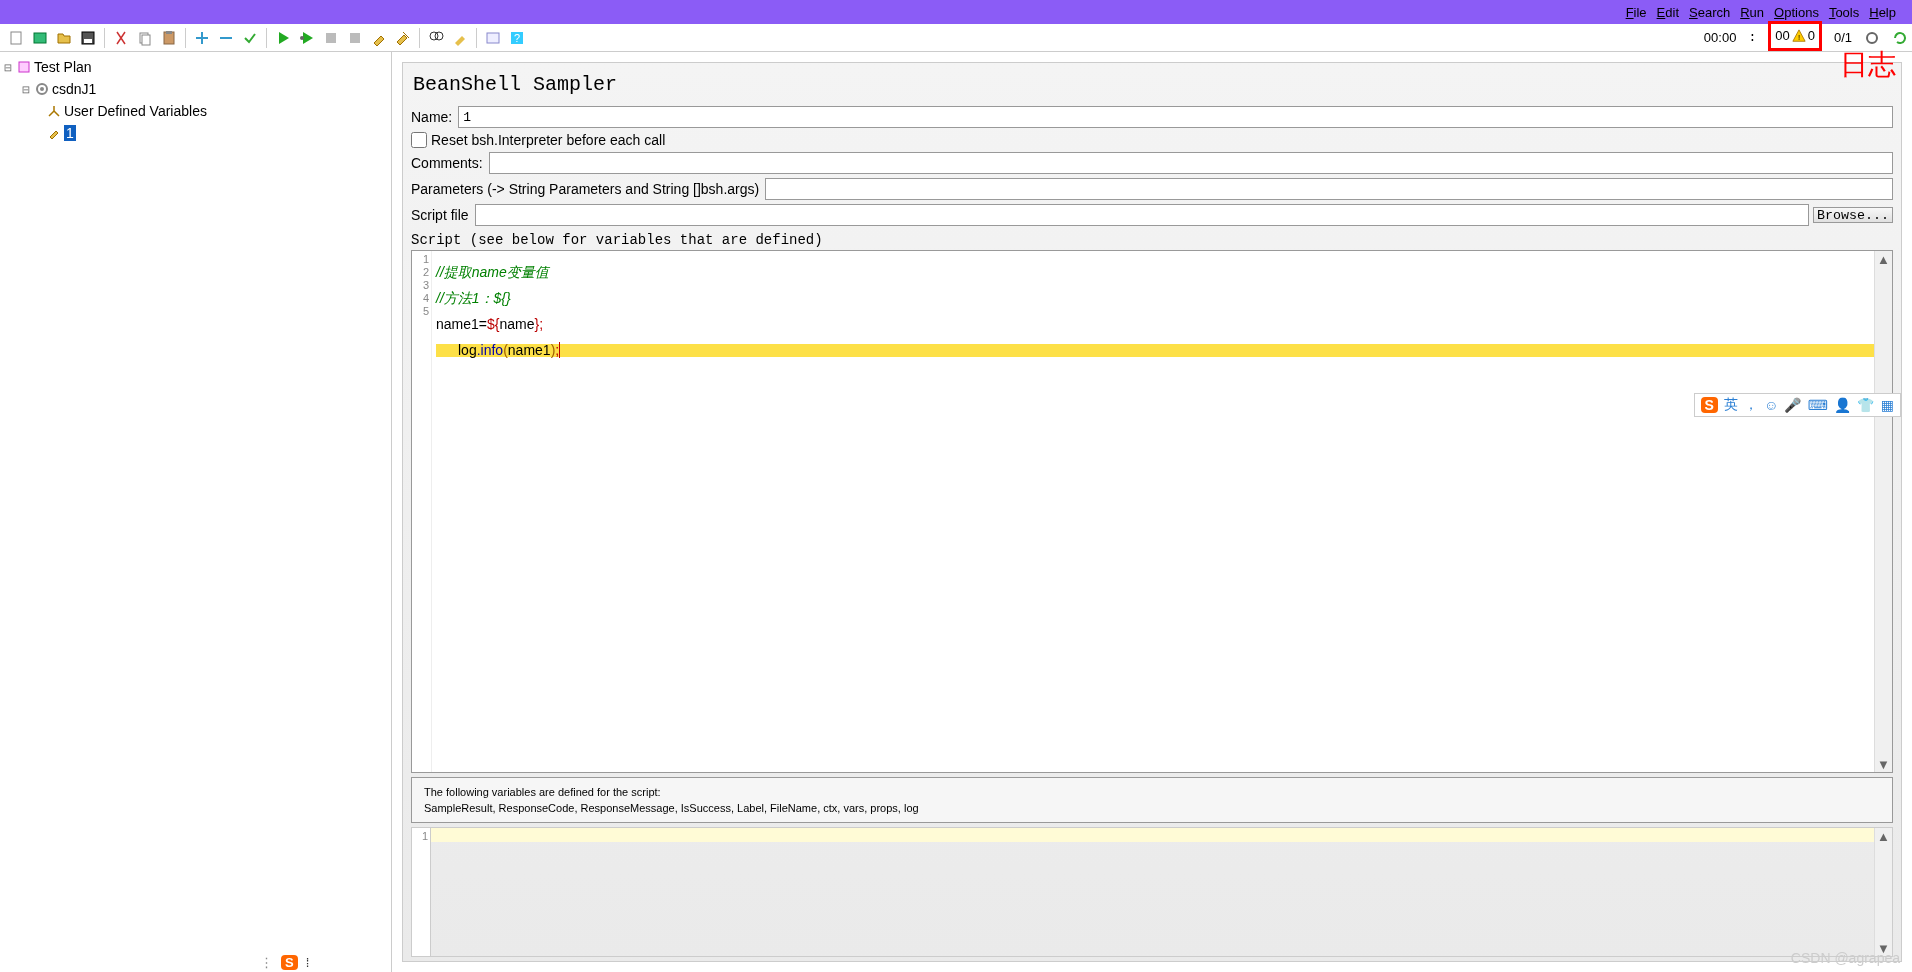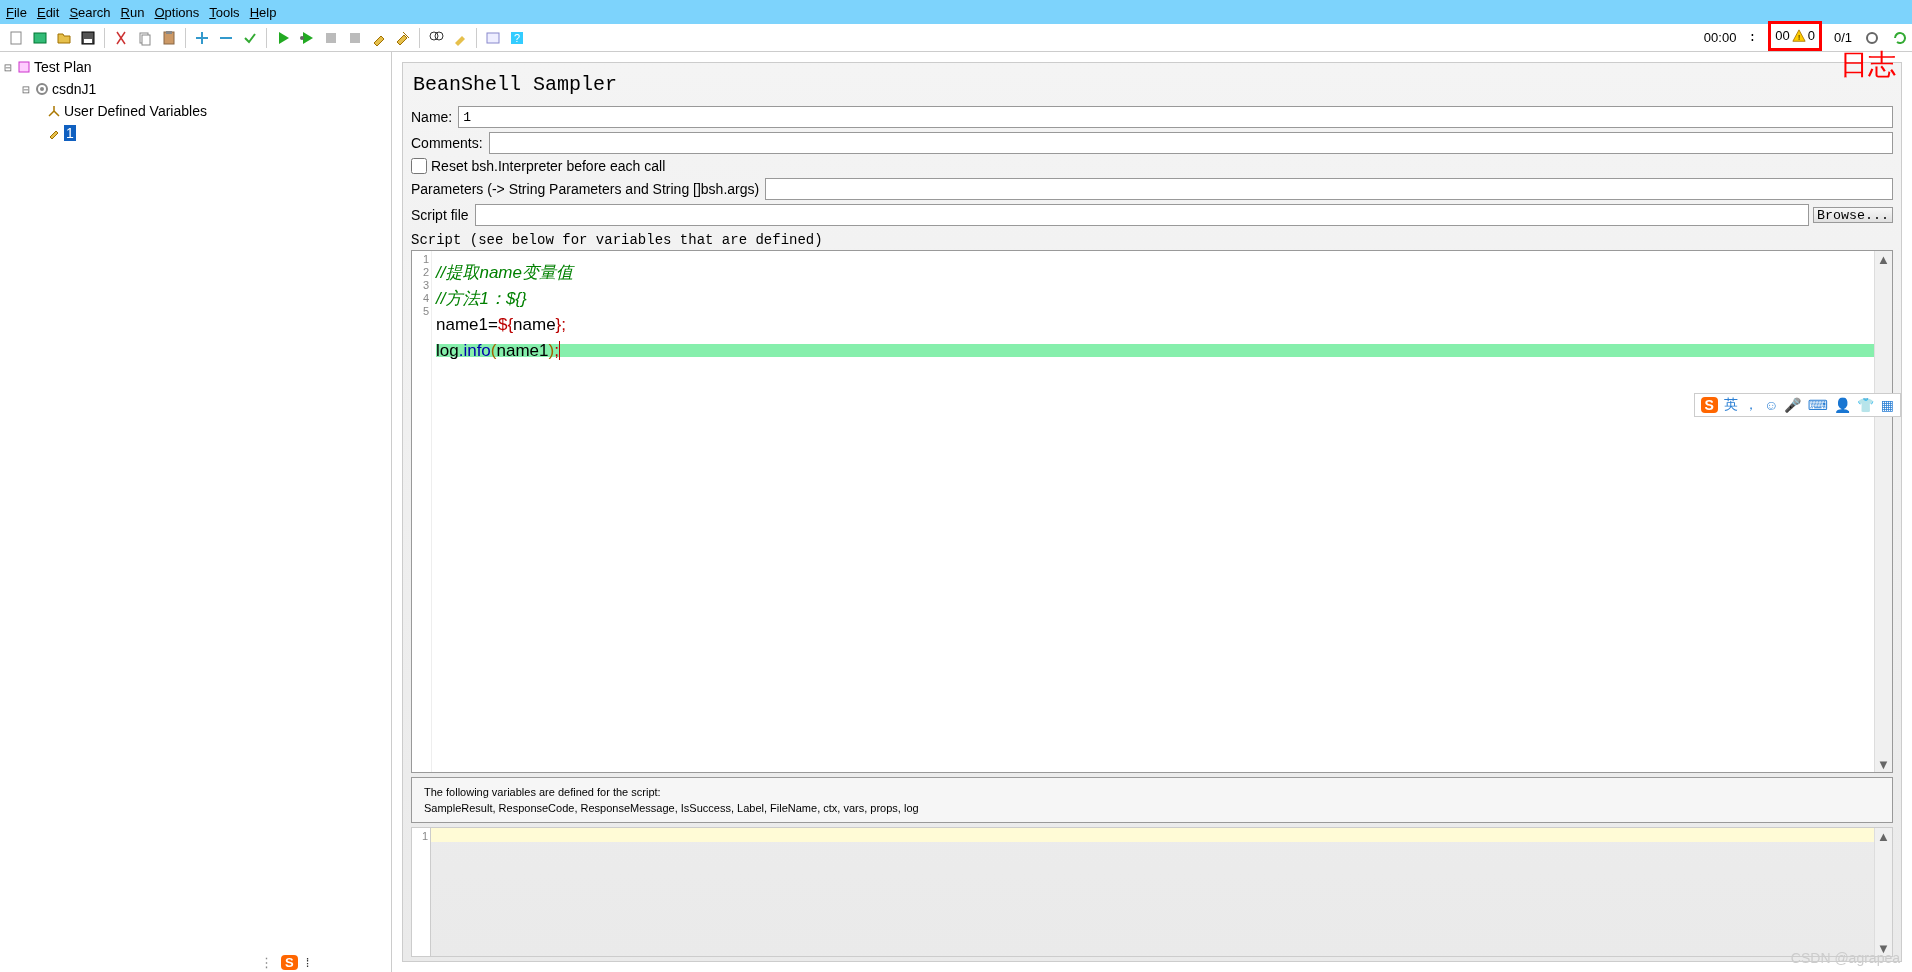--- a/index.html
+++ b/index.html
@@ -1,17 +1,17 @@
 <!DOCTYPE html>
 <html><head>
 <meta charset="utf-8">
 <style>
 * { margin:0; padding:0; box-sizing:border-box; font-family:Arial,sans-serif; }
 body { width:1912px; height:972px; background:#fff; font-size:13px; color:#000; overflow:hidden; }
-.menubar { height:24px; display:flex; align-items:center; padding:2px 6px; background:#7dd3fc; }
+.menubar { height:24px; display:flex; align-items:center; padding:2px 6px; background:#8b5cf6;justify-content:flex-end; }
 .menubar span { margin-right:10px; cursor:pointer; }
 .menubar span u { text-decoration:underline; }
 .toolbar { height:28px; display:flex; align-items:center; padding:2px 4px; background:#fff; border-bottom:1px solid #ccc; }
 .toolbar .tb-icon { width:20px; height:20px; margin:0 2px; display:flex; align-items:center; justify-content:center; cursor:pointer; }
 .toolbar .sep { width:1px; height:20px; background:#ccc; margin:0 4px; }
 .tb-icon svg { width:16px; height:16px; }
 .toolbar-right { margin-left:auto; display:flex; align-items:center; gap:12px; font-family:"Courier New",monospace; font-size:13px; }
 .redbox { border:3px solid red; padding:0 4px; display:flex; align-items:center; gap:2px; height:30px; margin-top:-4px; }
 .warn { width:14px; height:14px; }
 .main { display:flex; height:calc(100% - 52px); }
@@ -23,22 +23,22 @@
 .content { flex:1; display:flex; flex-direction:column; background:linear-gradient(#f4f4f4,#eaeaea); border:1px solid #ccc; margin:10px; position:relative; }
 .hdr { font-family:"Courier New",monospace; font-size:20px; padding:10px 10px 8px 10px; }
 .form-row { display:flex; align-items:center; padding:2px 8px; font-family:"Courier New",monospace; font-size:14px; }
 .form-row label { white-space:nowrap; margin-right:6px; }
 .form-row input[type=text] { flex:1; border:1px solid #999; background:#fff; height:22px; padding:0 4px; font-family:inherit; font-size:13px; }
 .form-row input[type=checkbox] { width:16px; height:16px; margin-right:4px; }
 .browse { width:80px; height:16px; border:1px solid #999; background:linear-gradient(#f8f8f8,#e0e0e0); font-family:"Courier New",monospace; cursor:pointer; margin-left:4px; }
 .script-label { padding:4px 8px 2px 8px; font-family:"Courier New",monospace; font-size:14px; }
 .editor-wrap { flex:1; margin:0 8px 4px 8px; border:1px solid #999; background:#fff; display:flex; position:relative; }
 .gutter { width:20px; background:#fff; border-right:1px solid #eee; font-family:"Courier New",monospace; font-size:11px; color:#888; text-align:right; padding:2px 2px 0 0; line-height:13px; }
-.code { flex:1; font-family:"Courier New",monospace; font-size:17px; line-height:13px; padding:2px 0 0 4px; white-space:pre; }
-.code-line.hl { background:#86efac; }
+.code { flex:1; font-family:"Courier New",monospace; font-size:14px; line-height:13px; padding:2px 0 0 4px; white-space:pre; }
+.code-line.hl { background:#fde047;padding-left:22px; }
 .c-comment { color:#008000; font-style:italic; }
 .c-ident { color:#000; }
 .c-dollar { color:#b00; }
 .c-brace { color:#b00; }
 .c-method { color:#00a; }
 .c-paren { color:#a06000; }
 .c-semi { color:#b00; }
 .cursor { border-right:1px solid #b00; }
 .scrollbar-v { position:absolute; right:0; top:0; bottom:0; width:18px; background:#f0f0f0; display:flex; flex-direction:column; justify-content:space-between; align-items:center; border-left:1px solid #ddd; }
 .scrollbar-v .arrow { width:16px; height:16px; display:flex; align-items:center; justify-content:center; color:#666; cursor:pointer; }
@@ -237,26 +237,26 @@
     </div>
   </div>
 
   <div class="content">
     <div class="hdr">BeanShell Sampler</div>
     <div class="form-row">
       <label>Name:</label>
       <input type="text" value="1" style="">
     </div>
     <div class="form-row">
+      <input type="checkbox" style="">
+      <label>Reset bsh.Interpreter before each call</label>
+    </div>
+    <div class="form-row">
       <label>Comments:</label>
       <input type="text" value="" style="">
-    </div>
-    <div class="form-row">
-      <input type="checkbox" style="">
-      <label>Reset bsh.Interpreter before each call</label>
     </div>
     <div class="form-row">
       <label>Parameters (-&gt; String Parameters and String []bsh.args)</label>
       <input type="text" value="" style="">
     </div>
     <div class="form-row">
       <label>Script file</label>
       <input type="text" value="" style="">
       <button class="browse">Browse...</button>
     </div>

